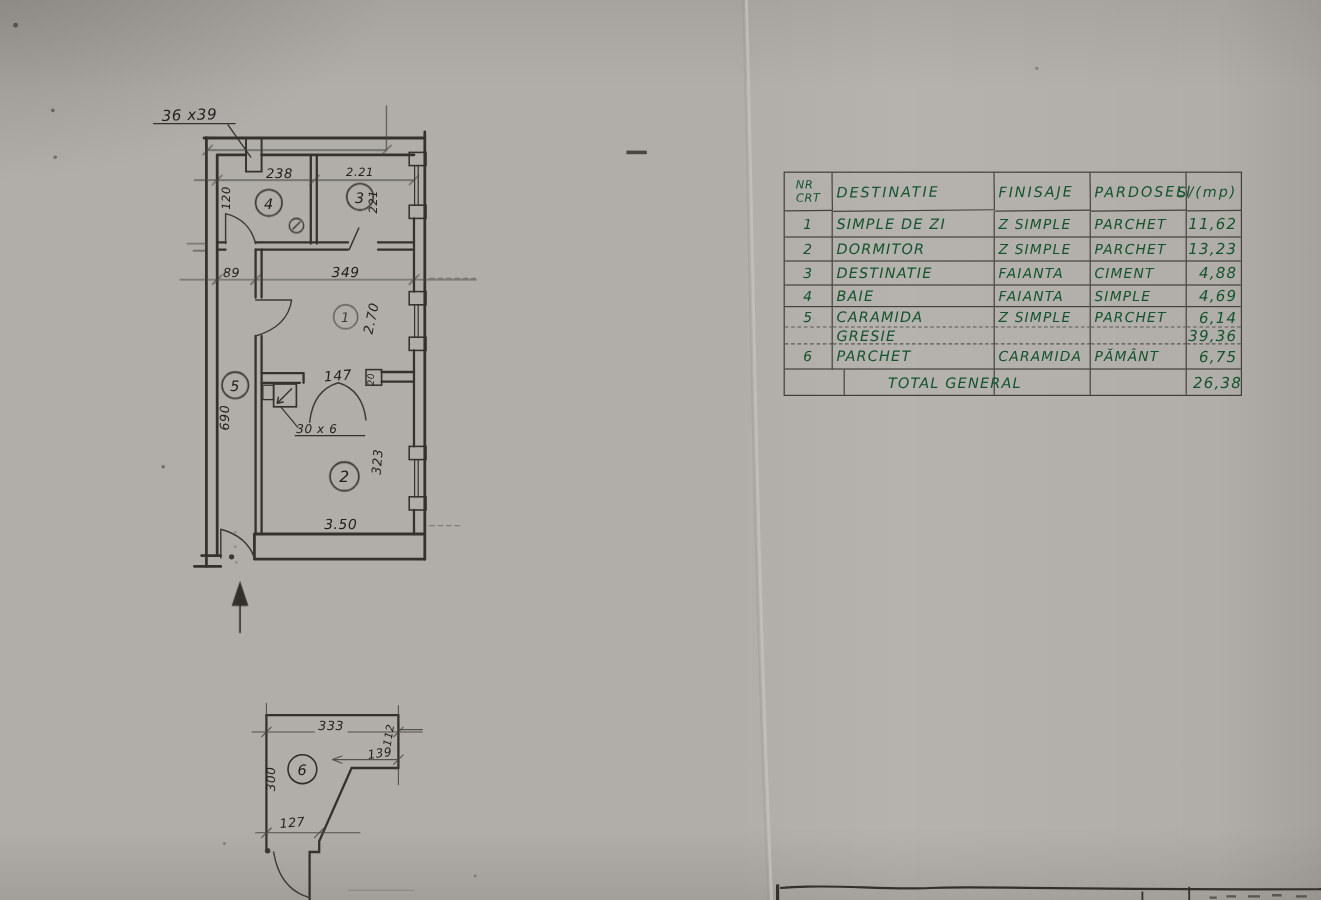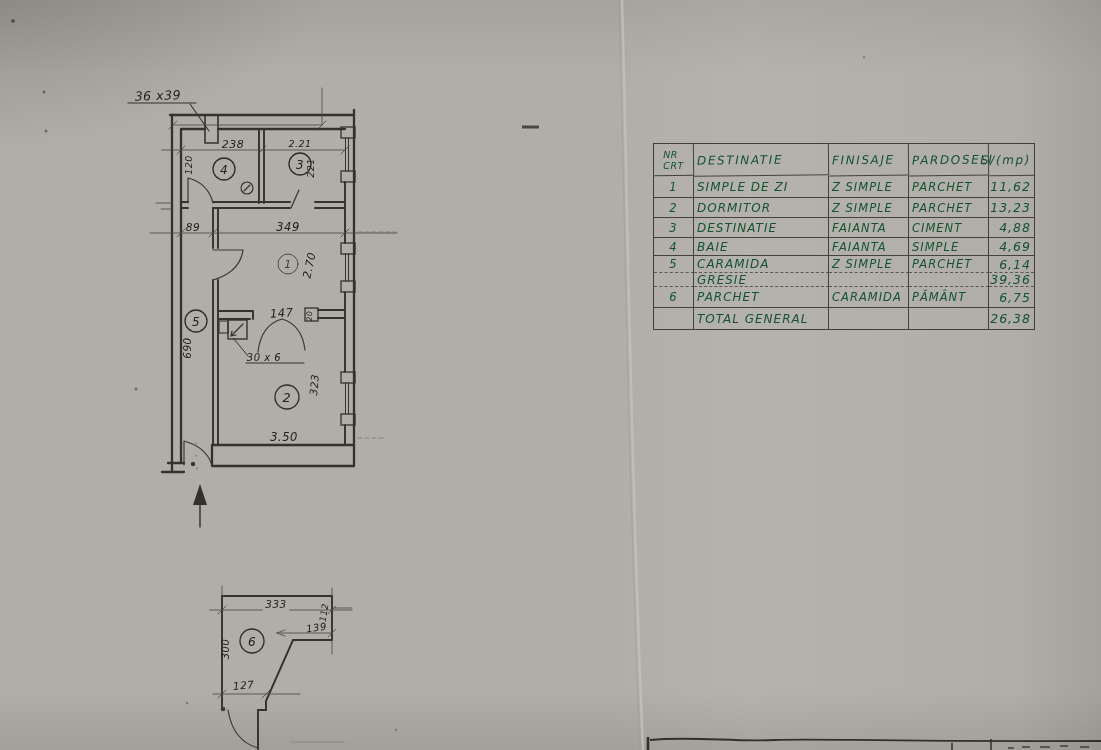--- a/index.html
+++ b/index.html
@@ -28,21 +28,21 @@
   }
   .rtable .c{
     border-right:1.5px solid #45423c;
     border-bottom:1.5px solid #45423c;
     display:flex;align-items:center;
     padding:0 3px;box-sizing:border-box;
     font-size:11.5px;letter-spacing:1px;
     white-space:nowrap;overflow:visible;
   }
   .rtable .c.last{border-right:none;}
-  .rtable .c.bot{border-bottom:none;}
+  .rtable .c.bot{border-bottom:none;margin-left:43px;}
   .rtable .c.dash{border-bottom-style:dashed;border-bottom-color:#5a5751;}
   .rtable .c.num{justify-content:center;}
   .rtable .c.val{justify-content:flex-end;font-size:12.5px;}
   .rtable .c.hdr{font-size:12px;letter-spacing:1.6px;transform:rotate(-.6deg);}
   .rtable .c.nrhdr{font-size:9.5px;line-height:11px;white-space:pre-line;letter-spacing:.5px;}
   .rtable .c.dest{font-size:12px;}
 </style>
 </head>
 <body>
 

